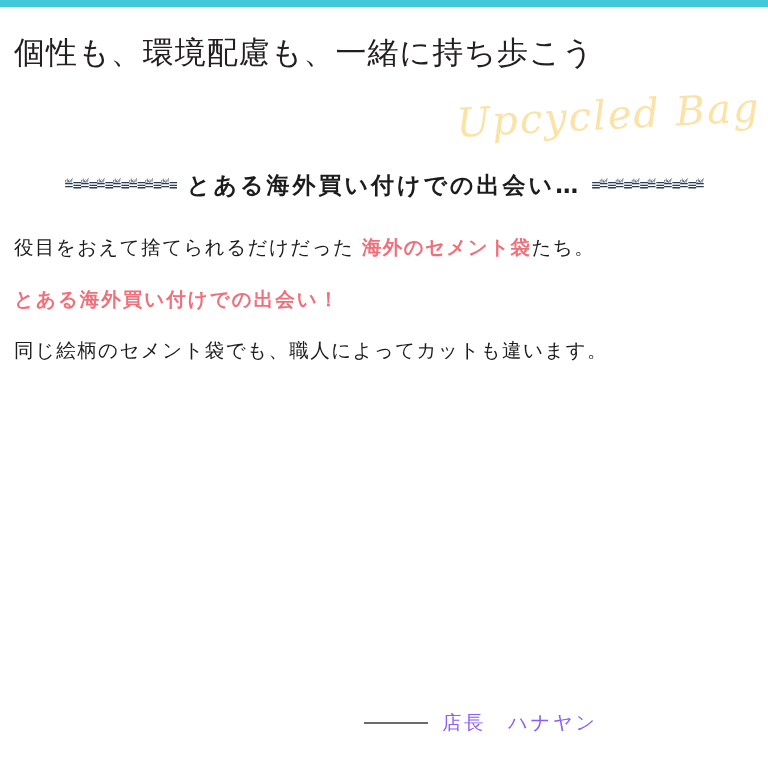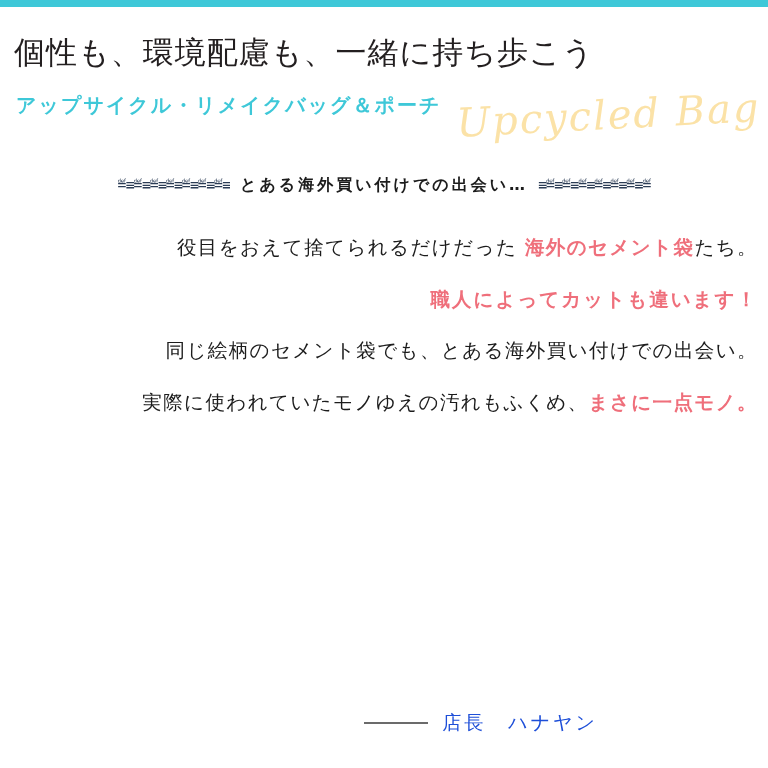--- a/index.html
+++ b/index.html
@@ -88,21 +88,21 @@
     font-size: 15px;
     letter-spacing: -1px;
     color: #2b3c55;
     font-family: "DejaVu Sans Mono", monospace;
     white-space: nowrap;
     overflow: hidden;
     width: 190px;
   }
   .dash-run.left { text-align: right; direction: rtl; }
   .section-title {
-    font-size: 16px;
+    font-size: 23px;
     font-weight: bold;
     letter-spacing: 3px;
     color: #1c1c1c;
     font-family: "DejaVu Sans", sans-serif;
     white-space: nowrap;
   }
 
   
   .body-copy {
     position: absolute;
@@ -111,21 +111,20 @@
     width: 744px;
   }
   .line {
     font-size: 19.5px;
     line-height: 1.0;
     letter-spacing: 1.4px;
     color: #1c1c1c;
     font-family: "DejaVu Sans", sans-serif;
     margin-bottom: 32px;
     white-space: nowrap;
-    text-align: right;
   }
   .line.accent-pink { color: #ef6f7b; font-weight: bold; letter-spacing: 2px; }
   .em-pink { color: #ef6f7b; font-weight: bold; }
 
   
   .signature {
     position: absolute;
     right: 22px;
     bottom: 32px;
     display: flex;
@@ -134,49 +133,47 @@
   }
   .sig-rule {
     display: inline-block;
     width: 64px;
     height: 2px;
     background: #6b6b6b;
   }
   .sig-text {
     font-size: 19px;
     letter-spacing: 3px;
-    color: #1d4ed8;
+    color: #8b5cf6;
     font-family: "DejaVu Sans", sans-serif;
     white-space: nowrap;
   }
 </style>
 </head>
 <body>
 
 <div class="page">
 
   <div class="top-rule"></div>
 
   <div class="header">
     <div class="headline">個性も、環境配慮も、一緒に持ち歩こう</div>
-    <div class="subheadline">アップサイクル・リメイクバッグ＆ポーチ</div>
     <div class="script-word">Upcycled Bag</div>
   </div>
 
   <div class="section-bar">
     <span class="dash-run left">≡≝≡≝≡≝≡≝≡≝≡≝≡≝</span>
     <span class="section-title">とある海外買い付けでの出会い…</span>
     <span class="dash-run right">≡≝≡≝≡≝≡≝≡≝≡≝≡≝</span>
   </div>
 
   <div class="body-copy" id="body-copy">
       <div class="line"><span>役目をおえて捨てられるだけだった </span><span class="em-pink">海外のセメント袋</span><span>たち。</span></div>
-      <div class="line accent-pink"><span>職人によってカットも違います！</span></div>
-      <div class="line"><span>同じ絵柄のセメント袋でも、とある海外買い付けでの出会い。</span></div>
-      <div class="line"><span>実際に使われていたモノゆえの汚れもふくめ、</span><span class="em-pink">まさに一点モノ。</span></div>
+      <div class="line accent-pink"><span>とある海外買い付けでの出会い！</span></div>
+      <div class="line"><span>同じ絵柄のセメント袋でも、職人によってカットも違います。</span></div>
     </div>
 
   <div class="signature">
     <span class="sig-rule"></span>
     <span class="sig-text">店長　ハナヤン</span>
   </div>
 
 </div>
 
 </body></html>

